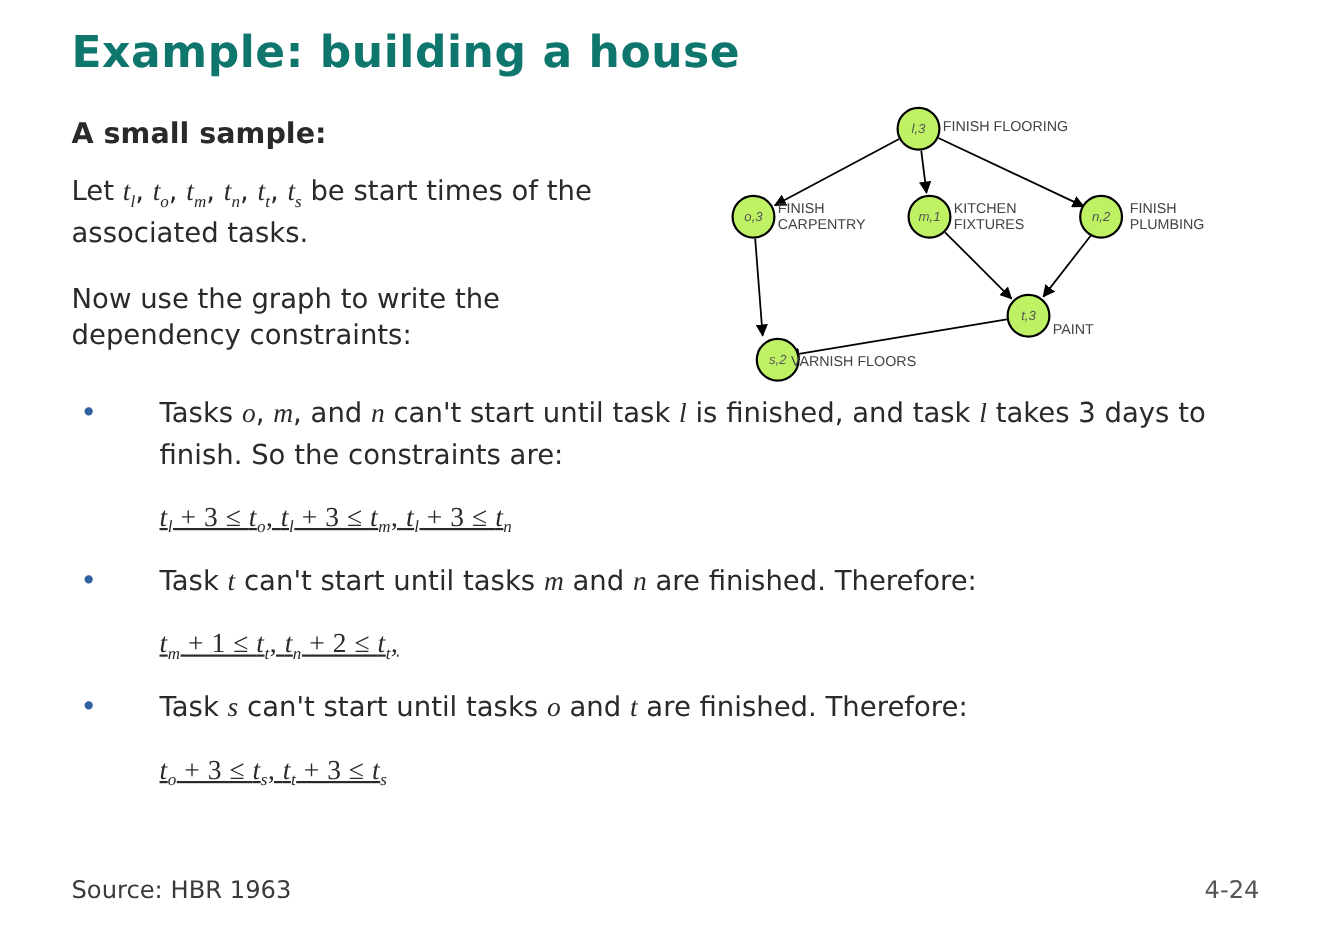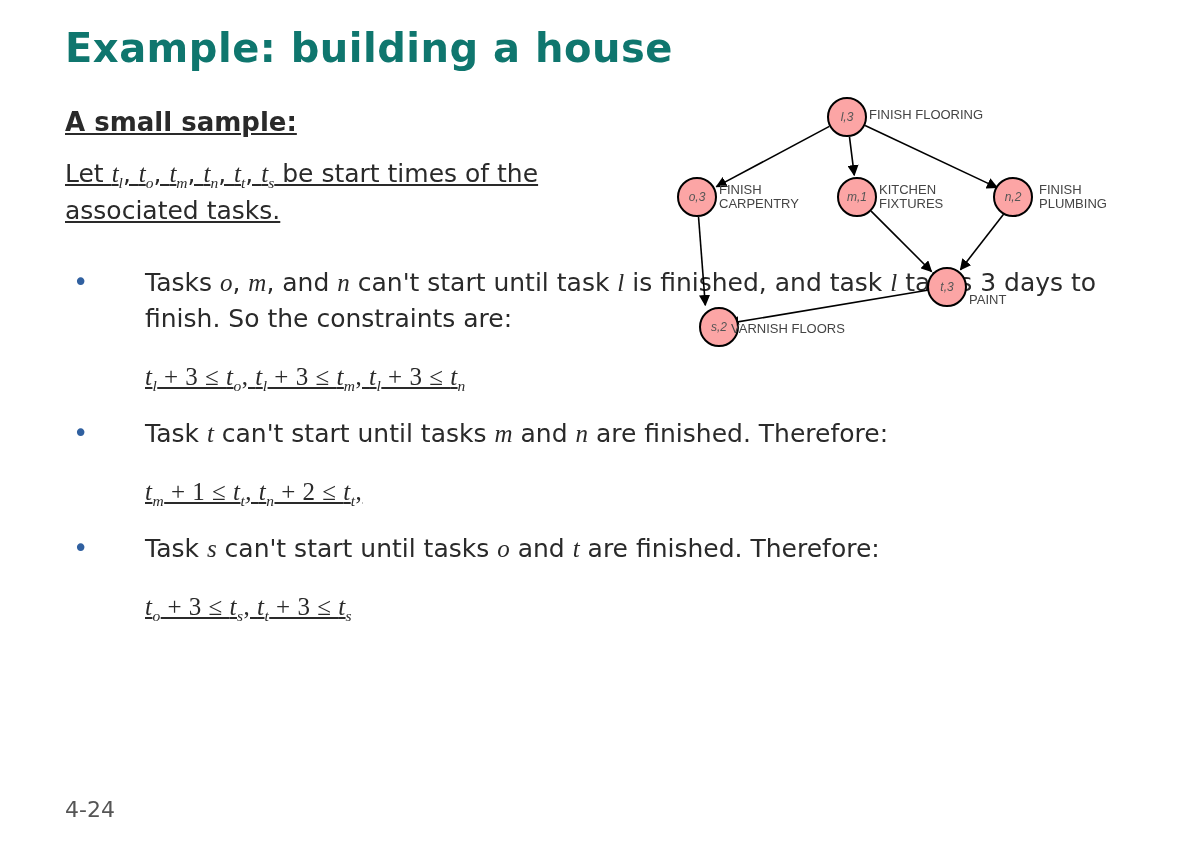--- a/index.html
+++ b/index.html
@@ -23,22 +23,21 @@
   }
   h1.title {
     font-size: 40px;
     color: #0f766e;
     font-weight: bold;
     margin: 0 0 36px 0;
     letter-spacing: 0.5px;
   }
   .top {
     display: flex;
-    gap: 42px;
-    text-decoration: underline;
+    gap: 30px;
   }
   .left {
     flex: 0 0 500px;
   }
   .right {
     flex: 1 1 auto;
     position: relative;
   }
   .subhead {
     font-size: 26px;
@@ -102,21 +101,21 @@
     top: -10px;
     width: 540px;
     height: 260px;
   }
   .node {
     position: absolute;
     width: 36px;
     height: 36px;
     border: 2px solid #000;
     border-radius: 50%;
-    background: #fca5a5;
+    background: #bef264;
     display: flex;
     align-items: center;
     justify-content: center;
     font-size: 12px;
     font-family: Arial, sans-serif;
     color: #555;
     font-style: italic;
     z-index: 5;
   }
   .nlabel {
@@ -138,20 +137,21 @@
 </head>
 <body>
 
 <div class="slide">
   <h1 class="title">Example: building a house</h1>
 
   <div class="top">
     <div class="left">
       <div class="subhead">A small sample:</div>
       <p class="para" id="para1">Let <span class="ital">t</span><sub>l</sub>, <span class="ital">t</span><sub>o</sub>, <span class="ital">t</span><sub>m</sub>, <span class="ital">t</span><sub>n</sub>, <span class="ital">t</span><sub>t</sub>, <span class="ital">t</span><sub>s</sub> be start times of the associated tasks.</p>
+      <p class="para">Now use the graph to write the dependency constraints:</p>
     </div>
     <div class="right">
       <div class="graph" id="graph">
         <svg class="edges" id="edges">
           <defs>
             <marker id="arrow" viewBox="0 0 10 10" refX="9" refY="5" markerWidth="7" markerHeight="7" orient="auto-start-reverse">
               <path d="M 0 0 L 10 5 L 0 10 z" fill="#000"></path>
             </marker>
           </defs>
         <line x1="222.35294117647058" y1="29.411764705882355" x2="109.41176470588235" y2="89.6470588235294" stroke="#000" stroke-width="1.6" marker-end="url(#arrow)"></line>
@@ -181,14 +181,15 @@
   <div class="bullets">
     <ul id="bullets">
         <li><span>Tasks <span class="ital">o</span>, <span class="ital">m</span>, and <span class="ital">n</span> can't start until task <span class="ital">l</span> is finished, and task <span class="ital">l</span> takes 3 days to finish. So the constraints are:</span><span class="eq"><span class="ital">t</span><sub>l</sub> + 3 ≤ <span class="ital">t</span><sub>o</sub>,   <span class="ital">t</span><sub>l</sub> + 3 ≤ <span class="ital">t</span><sub>m</sub>,   <span class="ital">t</span><sub>l</sub> + 3 ≤ <span class="ital">t</span><sub>n</sub></span></li>
         <li><span>Task <span class="ital">t</span> can't start until tasks <span class="ital">m</span> and <span class="ital">n</span> are finished. Therefore:</span><span class="eq"><span class="ital">t</span><sub>m</sub> + 1 ≤ <span class="ital">t</span><sub>t</sub>,   <span class="ital">t</span><sub>n</sub> + 2 ≤ <span class="ital">t</span><sub>t</sub>,</span></li>
         <li><span>Task <span class="ital">s</span> can't start until tasks <span class="ital">o</span> and <span class="ital">t</span> are finished. Therefore:</span><span class="eq"><span class="ital">t</span><sub>o</sub> + 3 ≤ <span class="ital">t</span><sub>s</sub>,   <span class="ital">t</span><sub>t</sub> + 3 ≤ <span class="ital">t</span><sub>s</sub></span></li>
       </ul>
   </div>
 </div>
 
 <div class="footer">
+  <span>Source: HBR 1963</span>
   <span class="slidenum">4-24</span>
 </div>
 
 </body></html>

